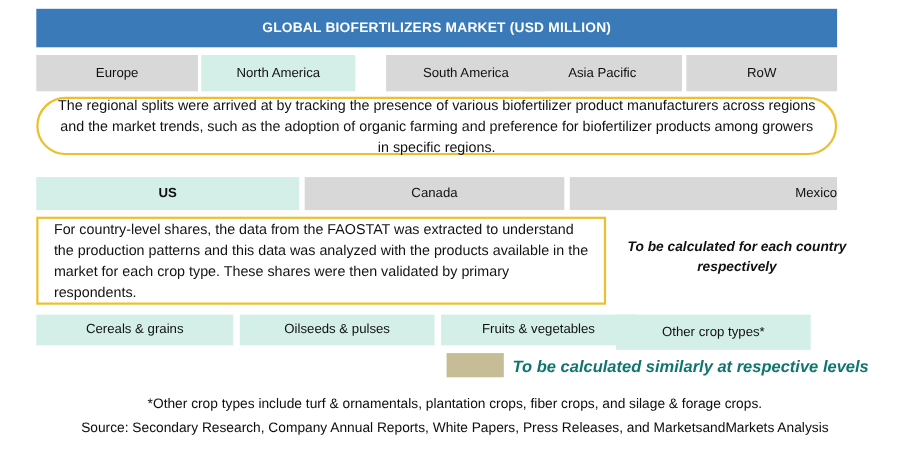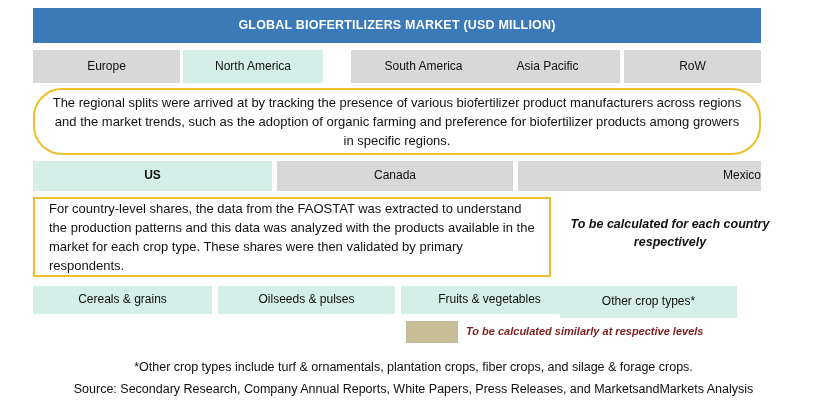--- a/index.html
+++ b/index.html
@@ -88,24 +88,24 @@
     text-align: center;
   }
 
   .legend-swatch {
     position: absolute;
     background: #C6BC96;
   }
 
   .legend-label {
     position: absolute;
-    font-size: 11px;
+    font-size: 15px;
     font-style: italic;
     font-weight: bold;
-    color: #7f1d1d;
+    color: #0f766e;
     white-space: nowrap;
   }
 
   .footer-line {
     position: absolute;
     width: 827px;
     left: 0;
     text-align: center;
     font-size: 12.5px;
     color: #0d0d0d;
@@ -134,21 +134,21 @@
   </div>
 
   <div class="box tab-grey" style="left:475px; top:50px; width:145px; height:33px;">
     <span>Asia Pacific</span>
   </div>
 
   <div class="box tab-grey" style="left:624px; top:50px; width:137px; height:33px;">
     <span>RoW</span>
   </div>
 
-  <div class="note note-centered" style="left:33px; top:88px; width:728px; height:67px;border-radius:29px;">
+  <div class="note note-centered" style="left:33px; top:88px; width:728px; height:53px;border-radius:29px;">
     <div class="note-inner">The regional splits were arrived at by tracking the presence of various biofertilizer product manufacturers across regions and the market trends, such as the adoption of organic farming and preference for biofertilizer products among growers in specific regions.</div>
   </div>
 
   <div class="box tab-mint bold" style="left:33px; top:161px; width:239px; height:30px;">
     <span>US</span>
   </div>
 
   <div class="box tab-grey" style="left:277px; top:161px; width:236px; height:30px;">
     <span>Canada</span>
   </div>

